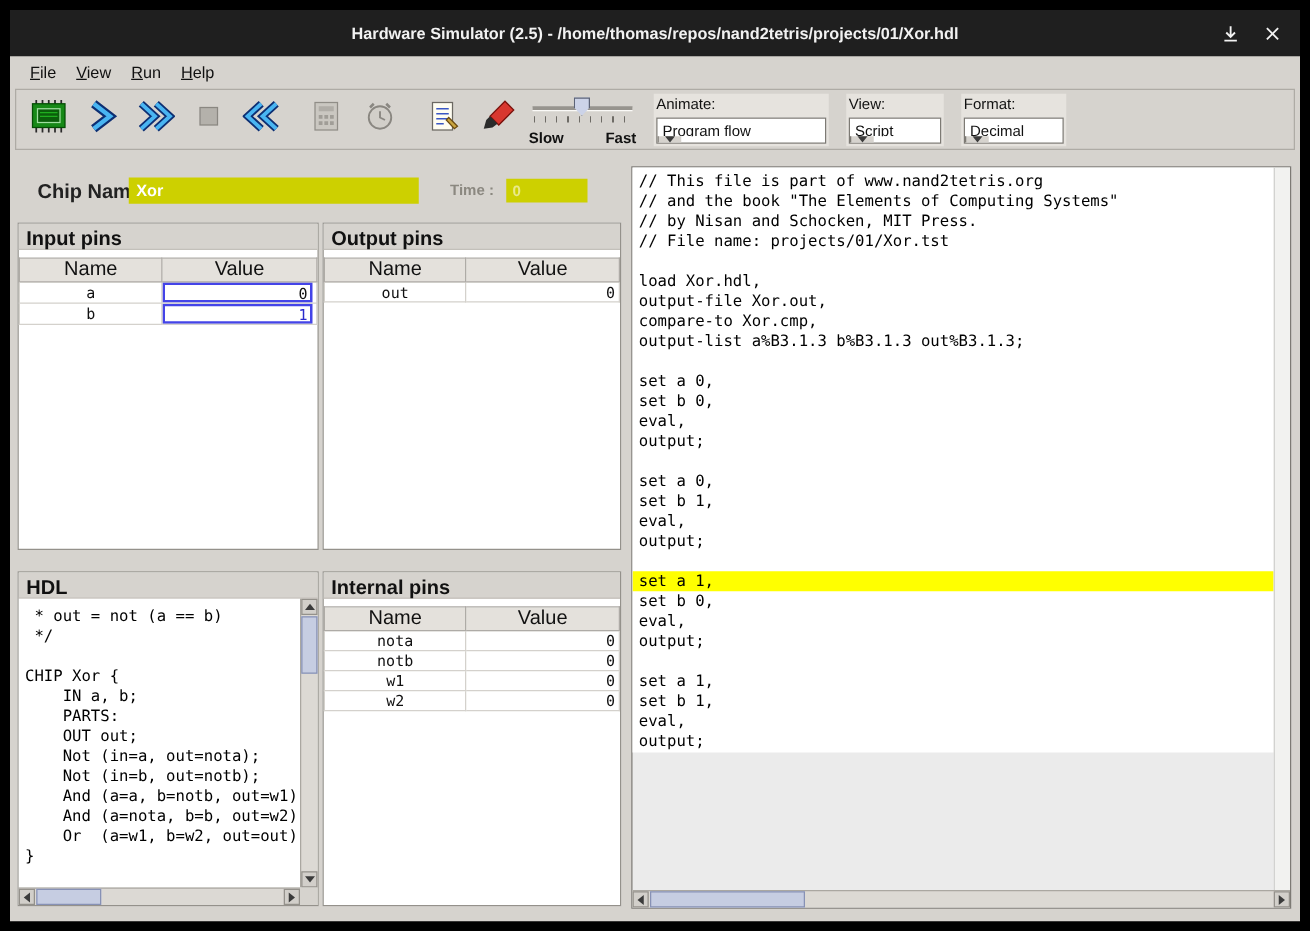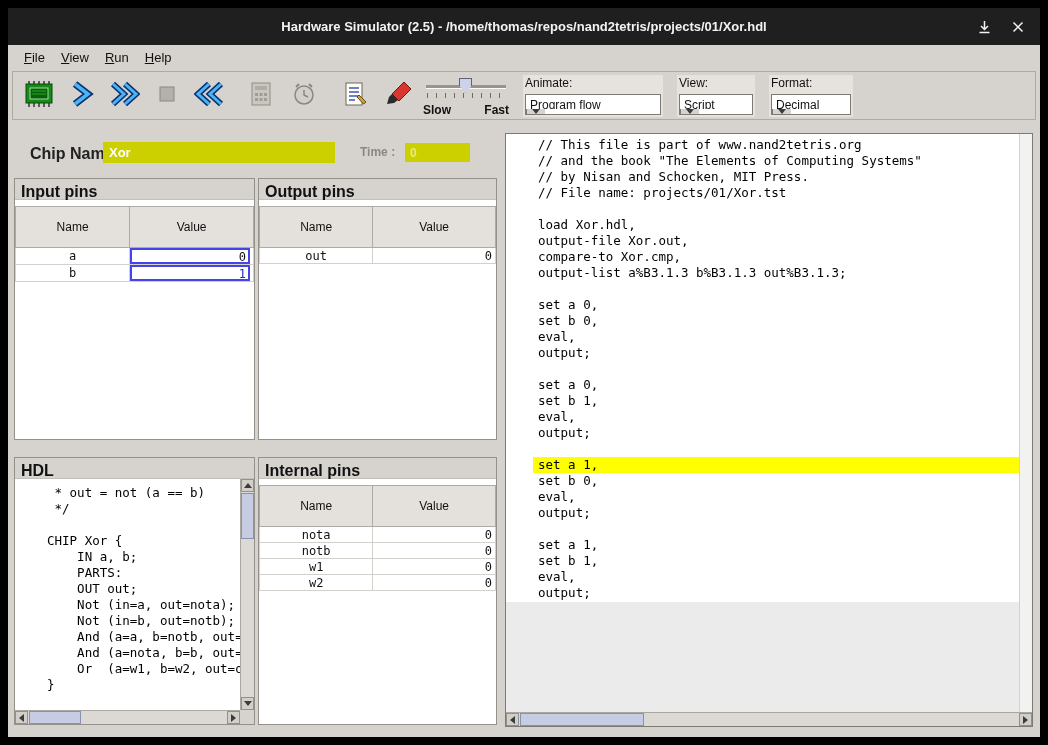--- a/index.html
+++ b/index.html
@@ -60,31 +60,31 @@
   .panel { position:absolute; border:1px solid #94918b; background:#fff; }
   .panel-title { height:21px; background:#d6d3ce; border-bottom:1px solid #c3c0ba; font-size:16px; font-weight:bold;
                  color:#111; padding:4px 0 0 6px; }
   .p-input    { left:6px;   top:170px; width:241px; height:262px; }
   .p-output   { left:250px; top:170px; width:239px; height:262px; }
   .p-hdl      { left:6px;   top:449px; width:241px; height:268px; }
   .p-internal { left:250px; top:449px; width:239px; height:268px; }
   .p-script   { left:497px; top:125px; width:528px; height:594px; background:#ebebeb; border-color:#7d7a74; }
 
   table.pin-table { width:100%; border-collapse:collapse; margin-top:6px; table-layout:fixed; }
-  .pin-table th { width:52%; background:#e4e1dc; border:1px solid #aeaba6; font-size:12px; font-weight:normal;
-                  height:17px; padding:13px; color:#111; }
+  .pin-table th { width:52%; background:#e4e1dc; border:1px solid #aeaba6; font-size:16px; font-weight:normal;
+                  height:17px; padding:0; color:#111; }
   .pin-table th:first-child { width:48%; }
   .pin-table td { border:1px solid #d4d1cc; height:16px; padding:0; font:12px "DejaVu Sans Mono", monospace; color:#111; }
   td.pin-name { text-align:center; }
   td.pin-value { text-align:right; padding-right:3px; }
   .pin-field { border:2px solid #4444e8; height:16px; line-height:12px; text-align:right; padding-right:2px;
                font:12px "DejaVu Sans Mono", monospace; background:#fff; }
 
   
-  .code-line { white-space:pre; font:12.5px/16px "DejaVu Sans Mono", monospace; color:#000;margin-left:27px; }
+  .code-line { white-space:pre; font:12.5px/16px "DejaVu Sans Mono", monospace; color:#000; }
   .hdl-text { position:absolute; top:21px; left:0; right:14px; bottom:14px; background:#fff; padding:6px 0 0 5px; overflow:hidden; }
   .script-text { position:absolute; top:0; left:0; right:13px; height:468px; background:#fff; padding-top:3px; overflow:hidden; }
   .script-line { padding-left:5px; }
 
   
   .vscroll { position:absolute; top:21px; right:0; bottom:14px; width:14px; background:#dcd9d4; border-left:1px solid #aaa7a1; }
   .hscroll { position:absolute; left:0; bottom:0; height:14px; background:#dcd9d4; border-top:1px solid #aaa7a1; }
   .hscroll.hdl-h { right:14px; }
   .hscroll.script-h { right:0; }
   .sb-btn { position:absolute; width:13px; height:13px; background:#d2cfca; border:1px solid #94918b;

